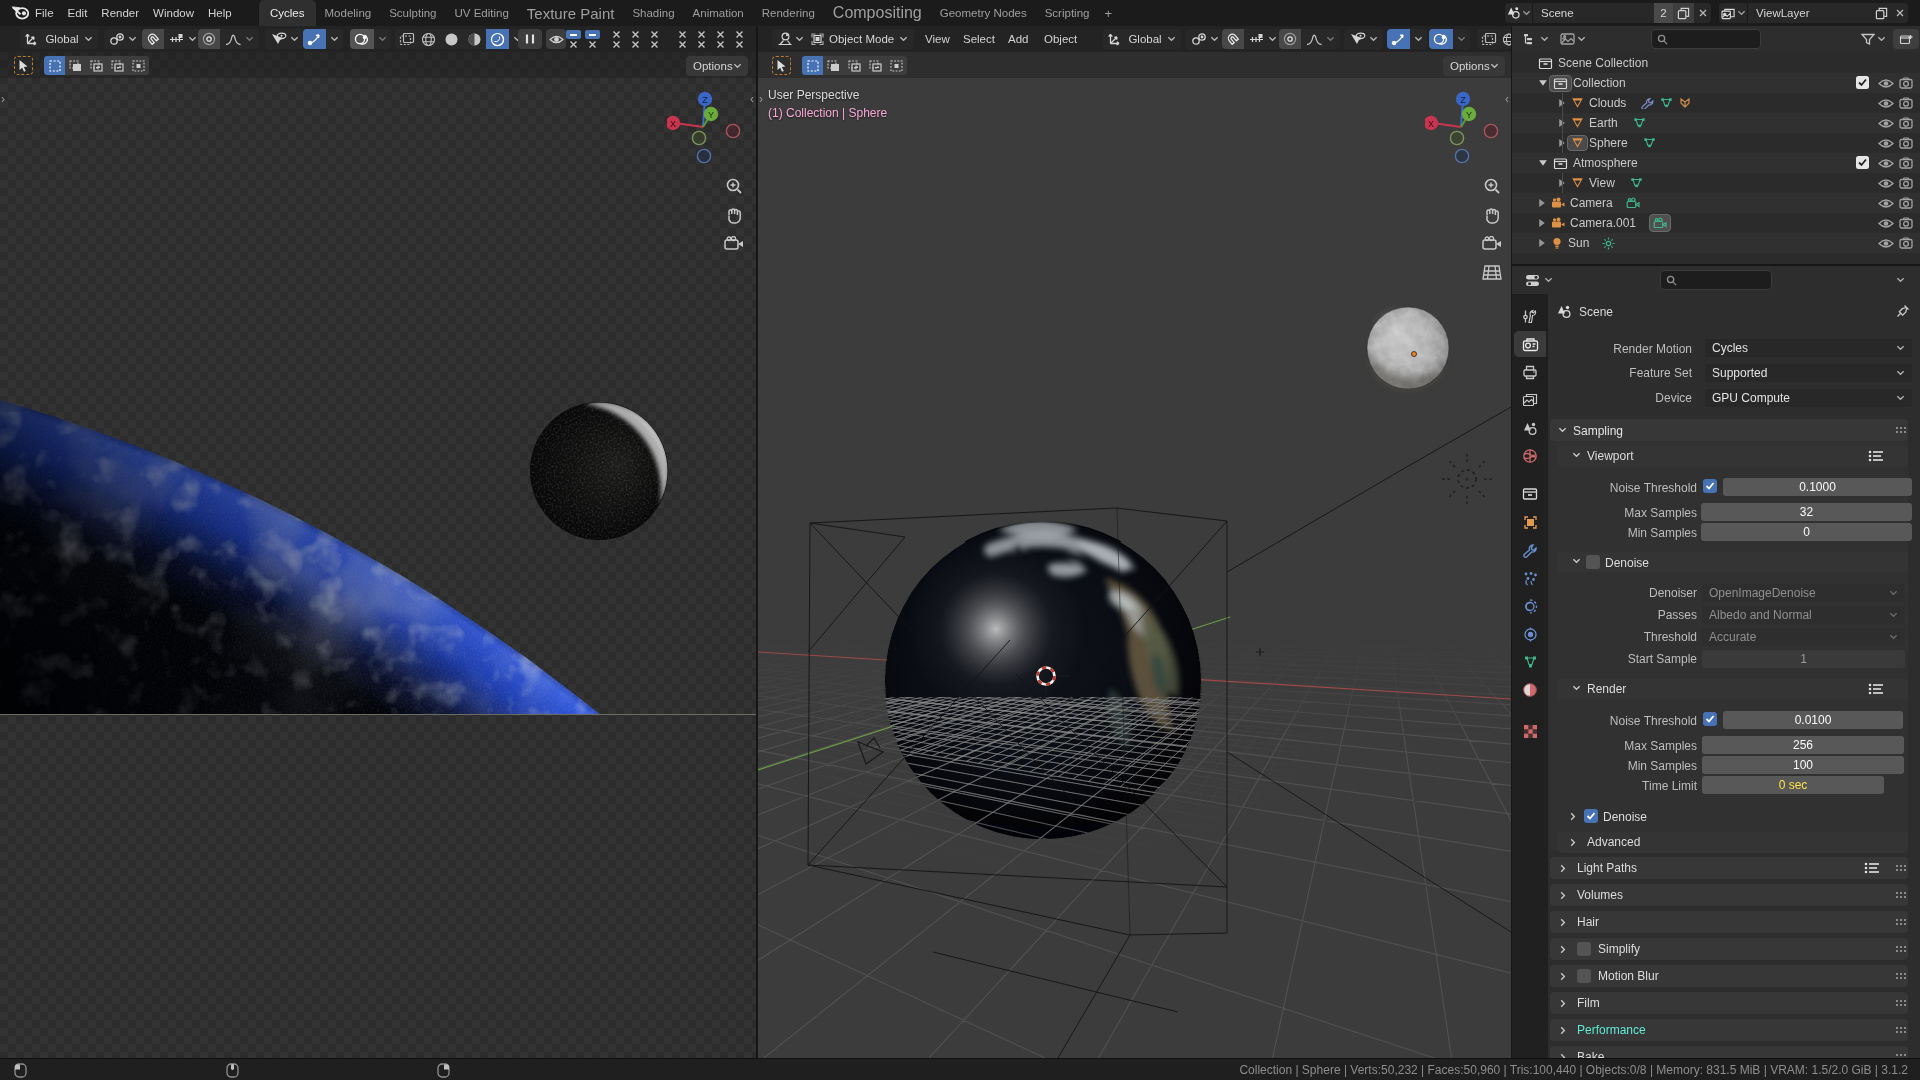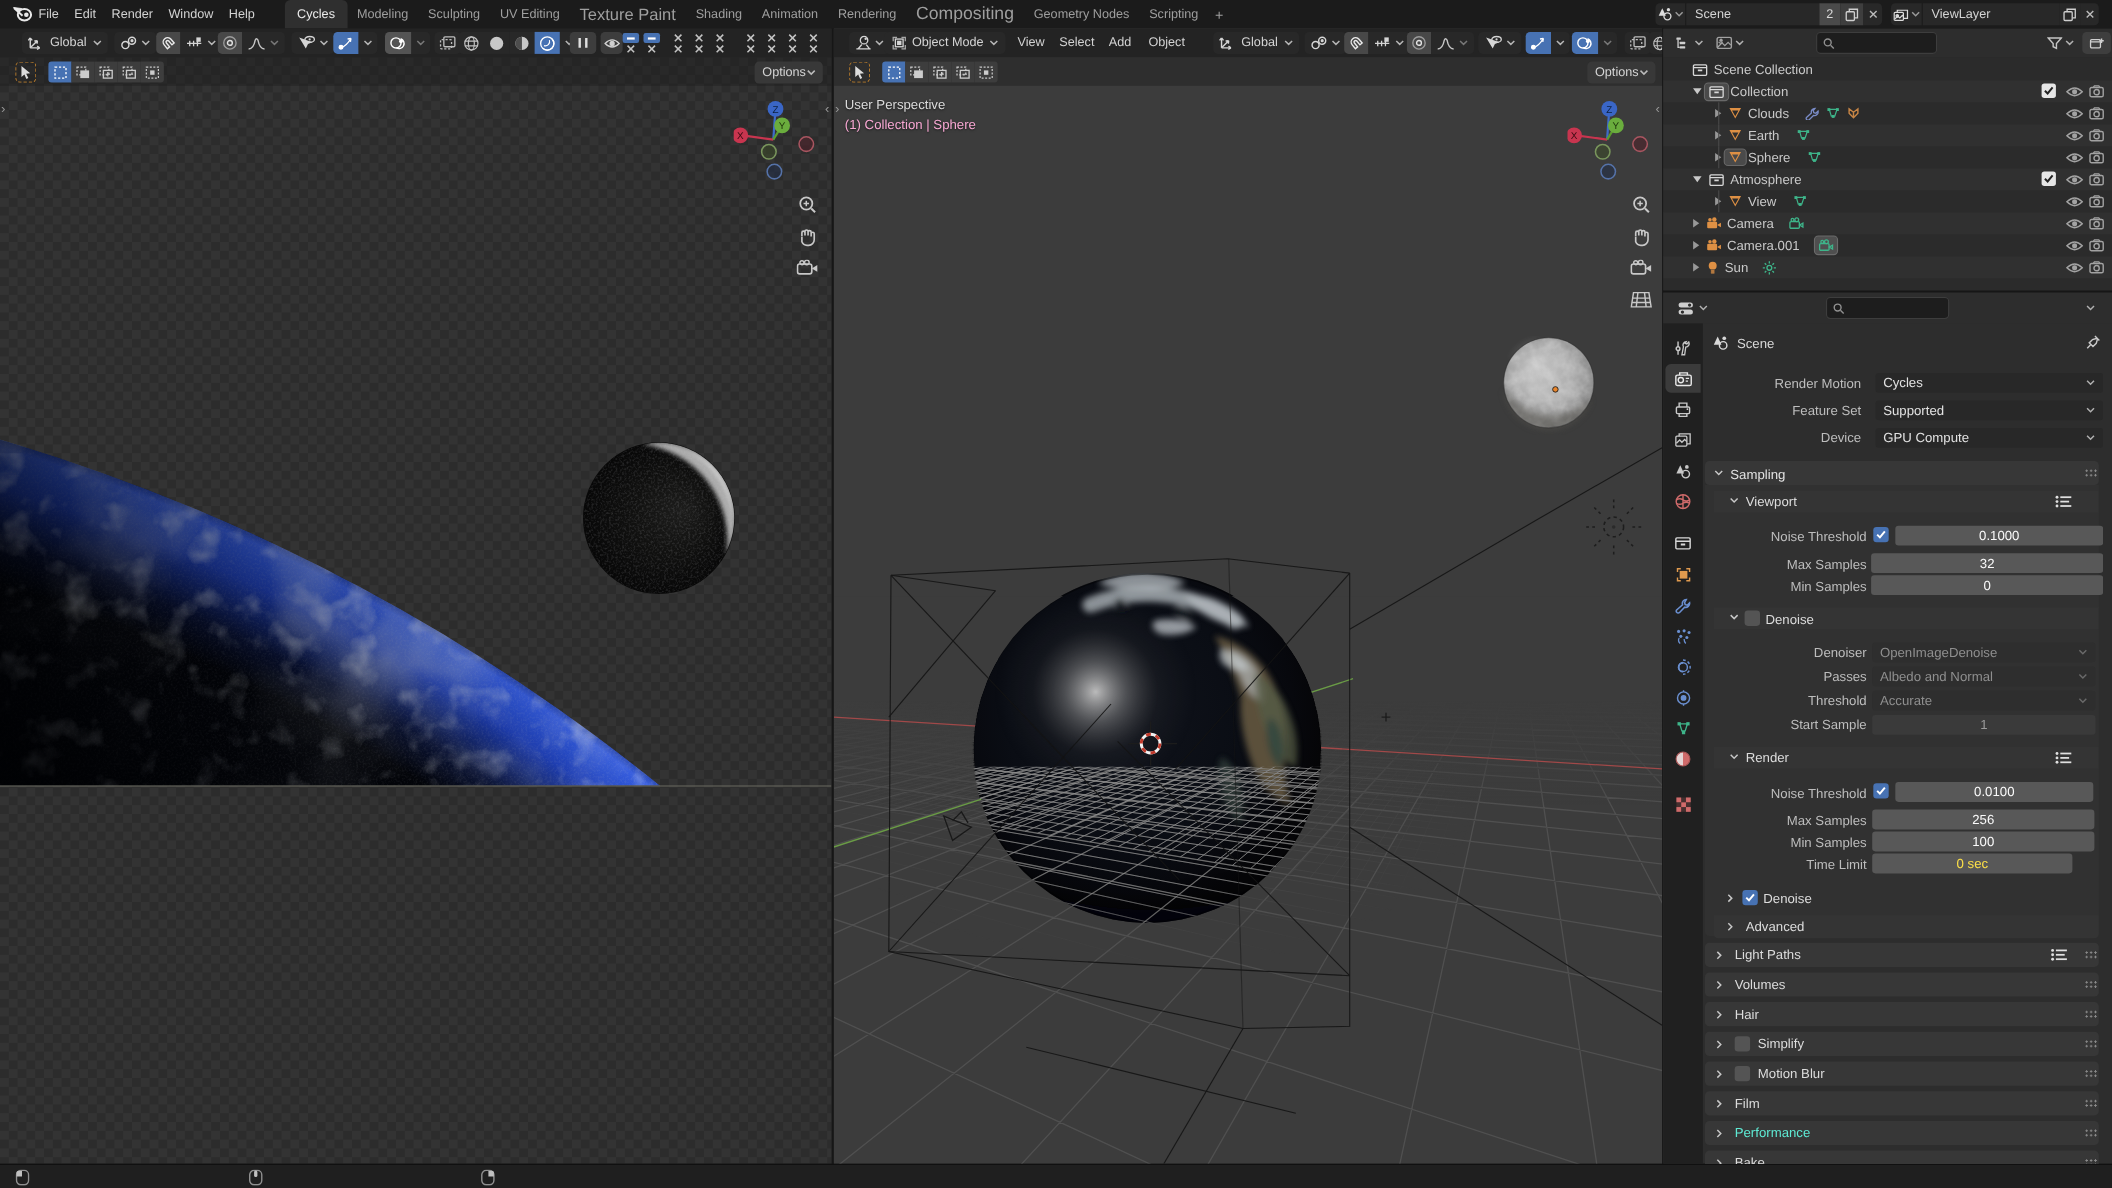--- a/index.html
+++ b/index.html
@@ -1724,12 +1724,13 @@
       <path d="M2 1.5 h4 v5 h-5 v-4 a3 3 0 0 1 1 -1z" fill="#c0c0c0"></path>
     </svg>
     <svg class="abs" style="left:226px;top:4px" width="13" height="15" viewBox="0 0 13 15">
       <rect x="1" y="1" width="11" height="13" rx="4" fill="none" stroke="#909090" stroke-width="1.3"></rect>
       <rect x="5" y="1" width="3" height="6" rx="1.4" fill="#c0c0c0"></rect>
     </svg>
     <svg class="abs" style="left:437px;top:4px" width="13" height="15" viewBox="0 0 13 15">
       <rect x="1" y="1" width="11" height="13" rx="4" fill="none" stroke="#909090" stroke-width="1.3"></rect>
       <path d="M7 1.5 h4 a3 3 0 0 1 1 1 v4 h-5z" fill="#c0c0c0"></path>
     </svg>
+ <div class="abs" style="right:12px;top:4px;color:#8d8d8d;font-size:12px">Collection | Sphere | Verts:50,232 | Faces:50,960 | Tris:100,440 | Objects:0/8 | Memory: 831.5 MiB | VRAM: 1.5/2.0 GiB | 3.1.2</div>
 </div>
 </body></html>

